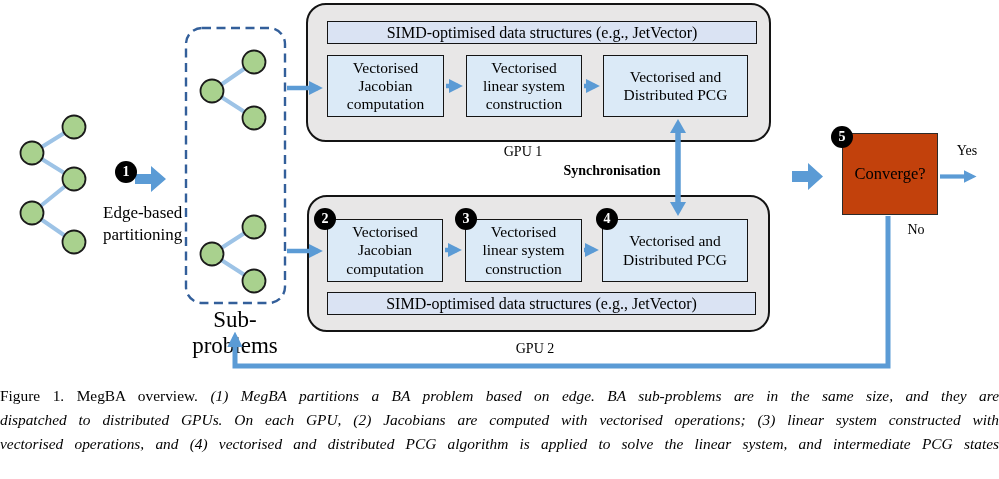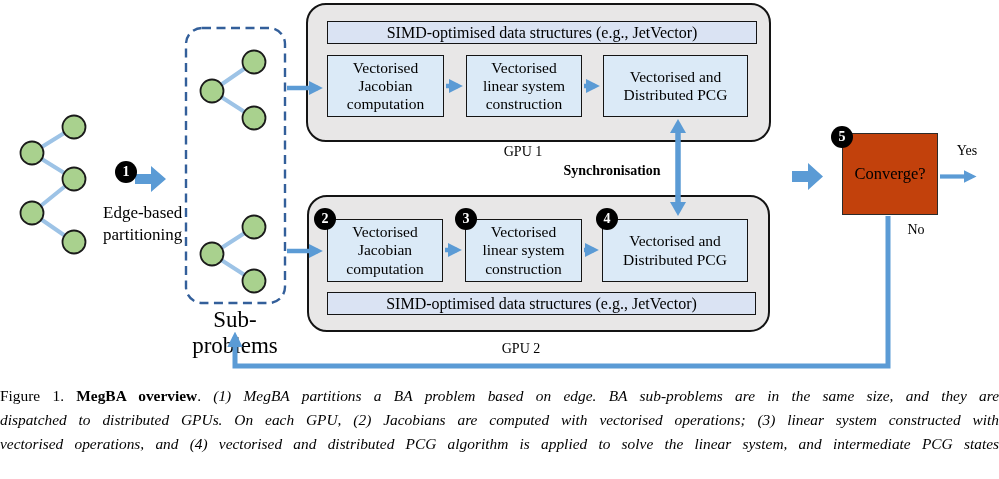--- a/index.html
+++ b/index.html
@@ -92,21 +92,21 @@
     font-size: 15.4px;
   }
   .cap-line {
     width: 999px;
     line-height: 23.8px;
     text-align: justify;
     text-align-last: justify;
     font-style: italic;
   }
   .cap-roman { font-style: normal; }
-  .cap-bold { font-style: normal; font-weight: bold; }
+  .cap-bold { font-style: normal; font-weight: normal; }
 </style>
 </head>
 <body>
 
 <div class="stage">
 
   <div class="panel" style="left:306px; top:3px; width:465px; height:139px;"></div>
   <div class="bar" style="left:327px; top:21px; width:430px; height:23px;">
     <span>SIMD-optimised data structures (e.g., JetVector)</span>
   </div>
@@ -139,21 +139,21 @@
 linear system
 construction</span>
   </div>
   <div class="vbox" style="left:602px; top:219px; width:146px; height:63px;">
     <span>Vectorised and
 Distributed PCG</span>
   </div>
   <div class="bar" style="left:327px; top:292px; width:429px; height:23px;">
     <span>SIMD-optimised data structures (e.g., JetVector)</span>
   </div>
-  <div class="lbl center" style="left:476px; top:341px; width:90px;">GPU 2</div>
+  <div class="lbl center" style="left:490px; top:341px; width:90px;">GPU 2</div>
 
   <div class="converge-box">
     <span>Converge?</span>
   </div>
   <div class="lbl center" style="left:946px; top:143px; width:42px;">Yes</div>
   <div class="lbl center" style="left:896px; top:222px; width:40px;">No</div>
 
   <div class="lbl pre" style="left:103px; top:202px; width:100px; font-size:17px;">Edge-based
 partitioning</div>
   <div class="lbl center" style="left:182px; top:307px; width:106px; font-size:23px;">Sub-problems</div>

